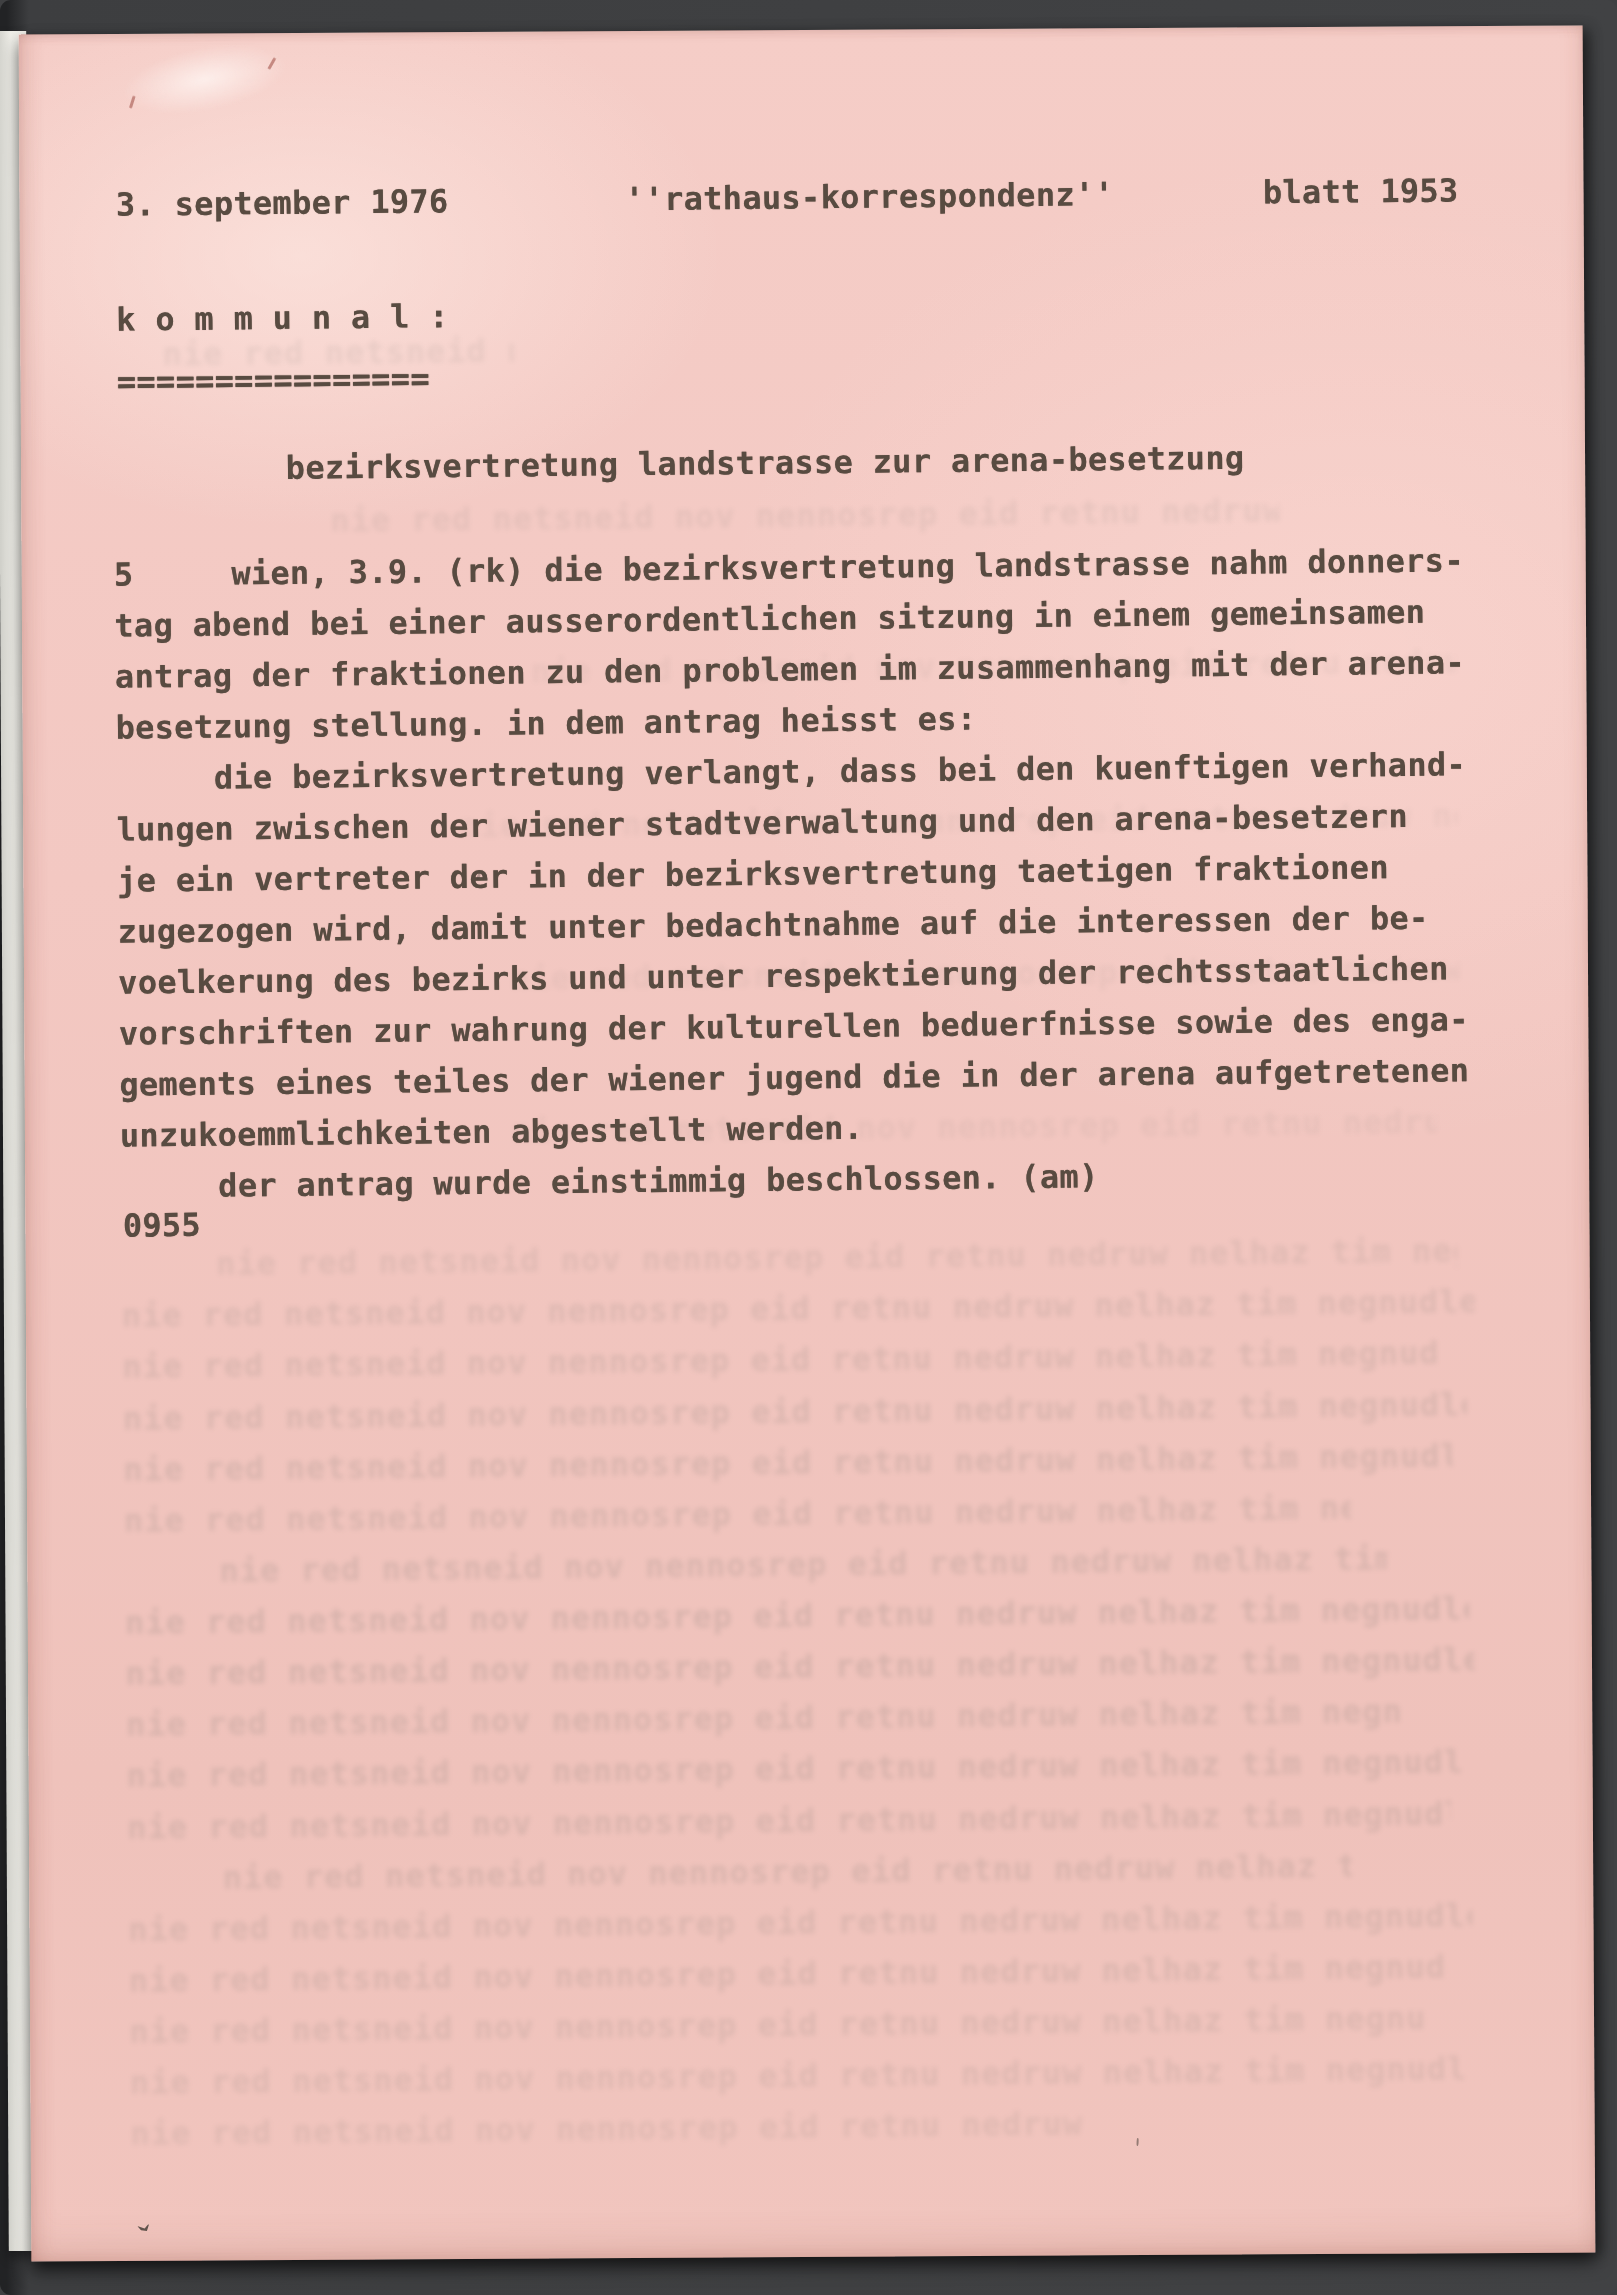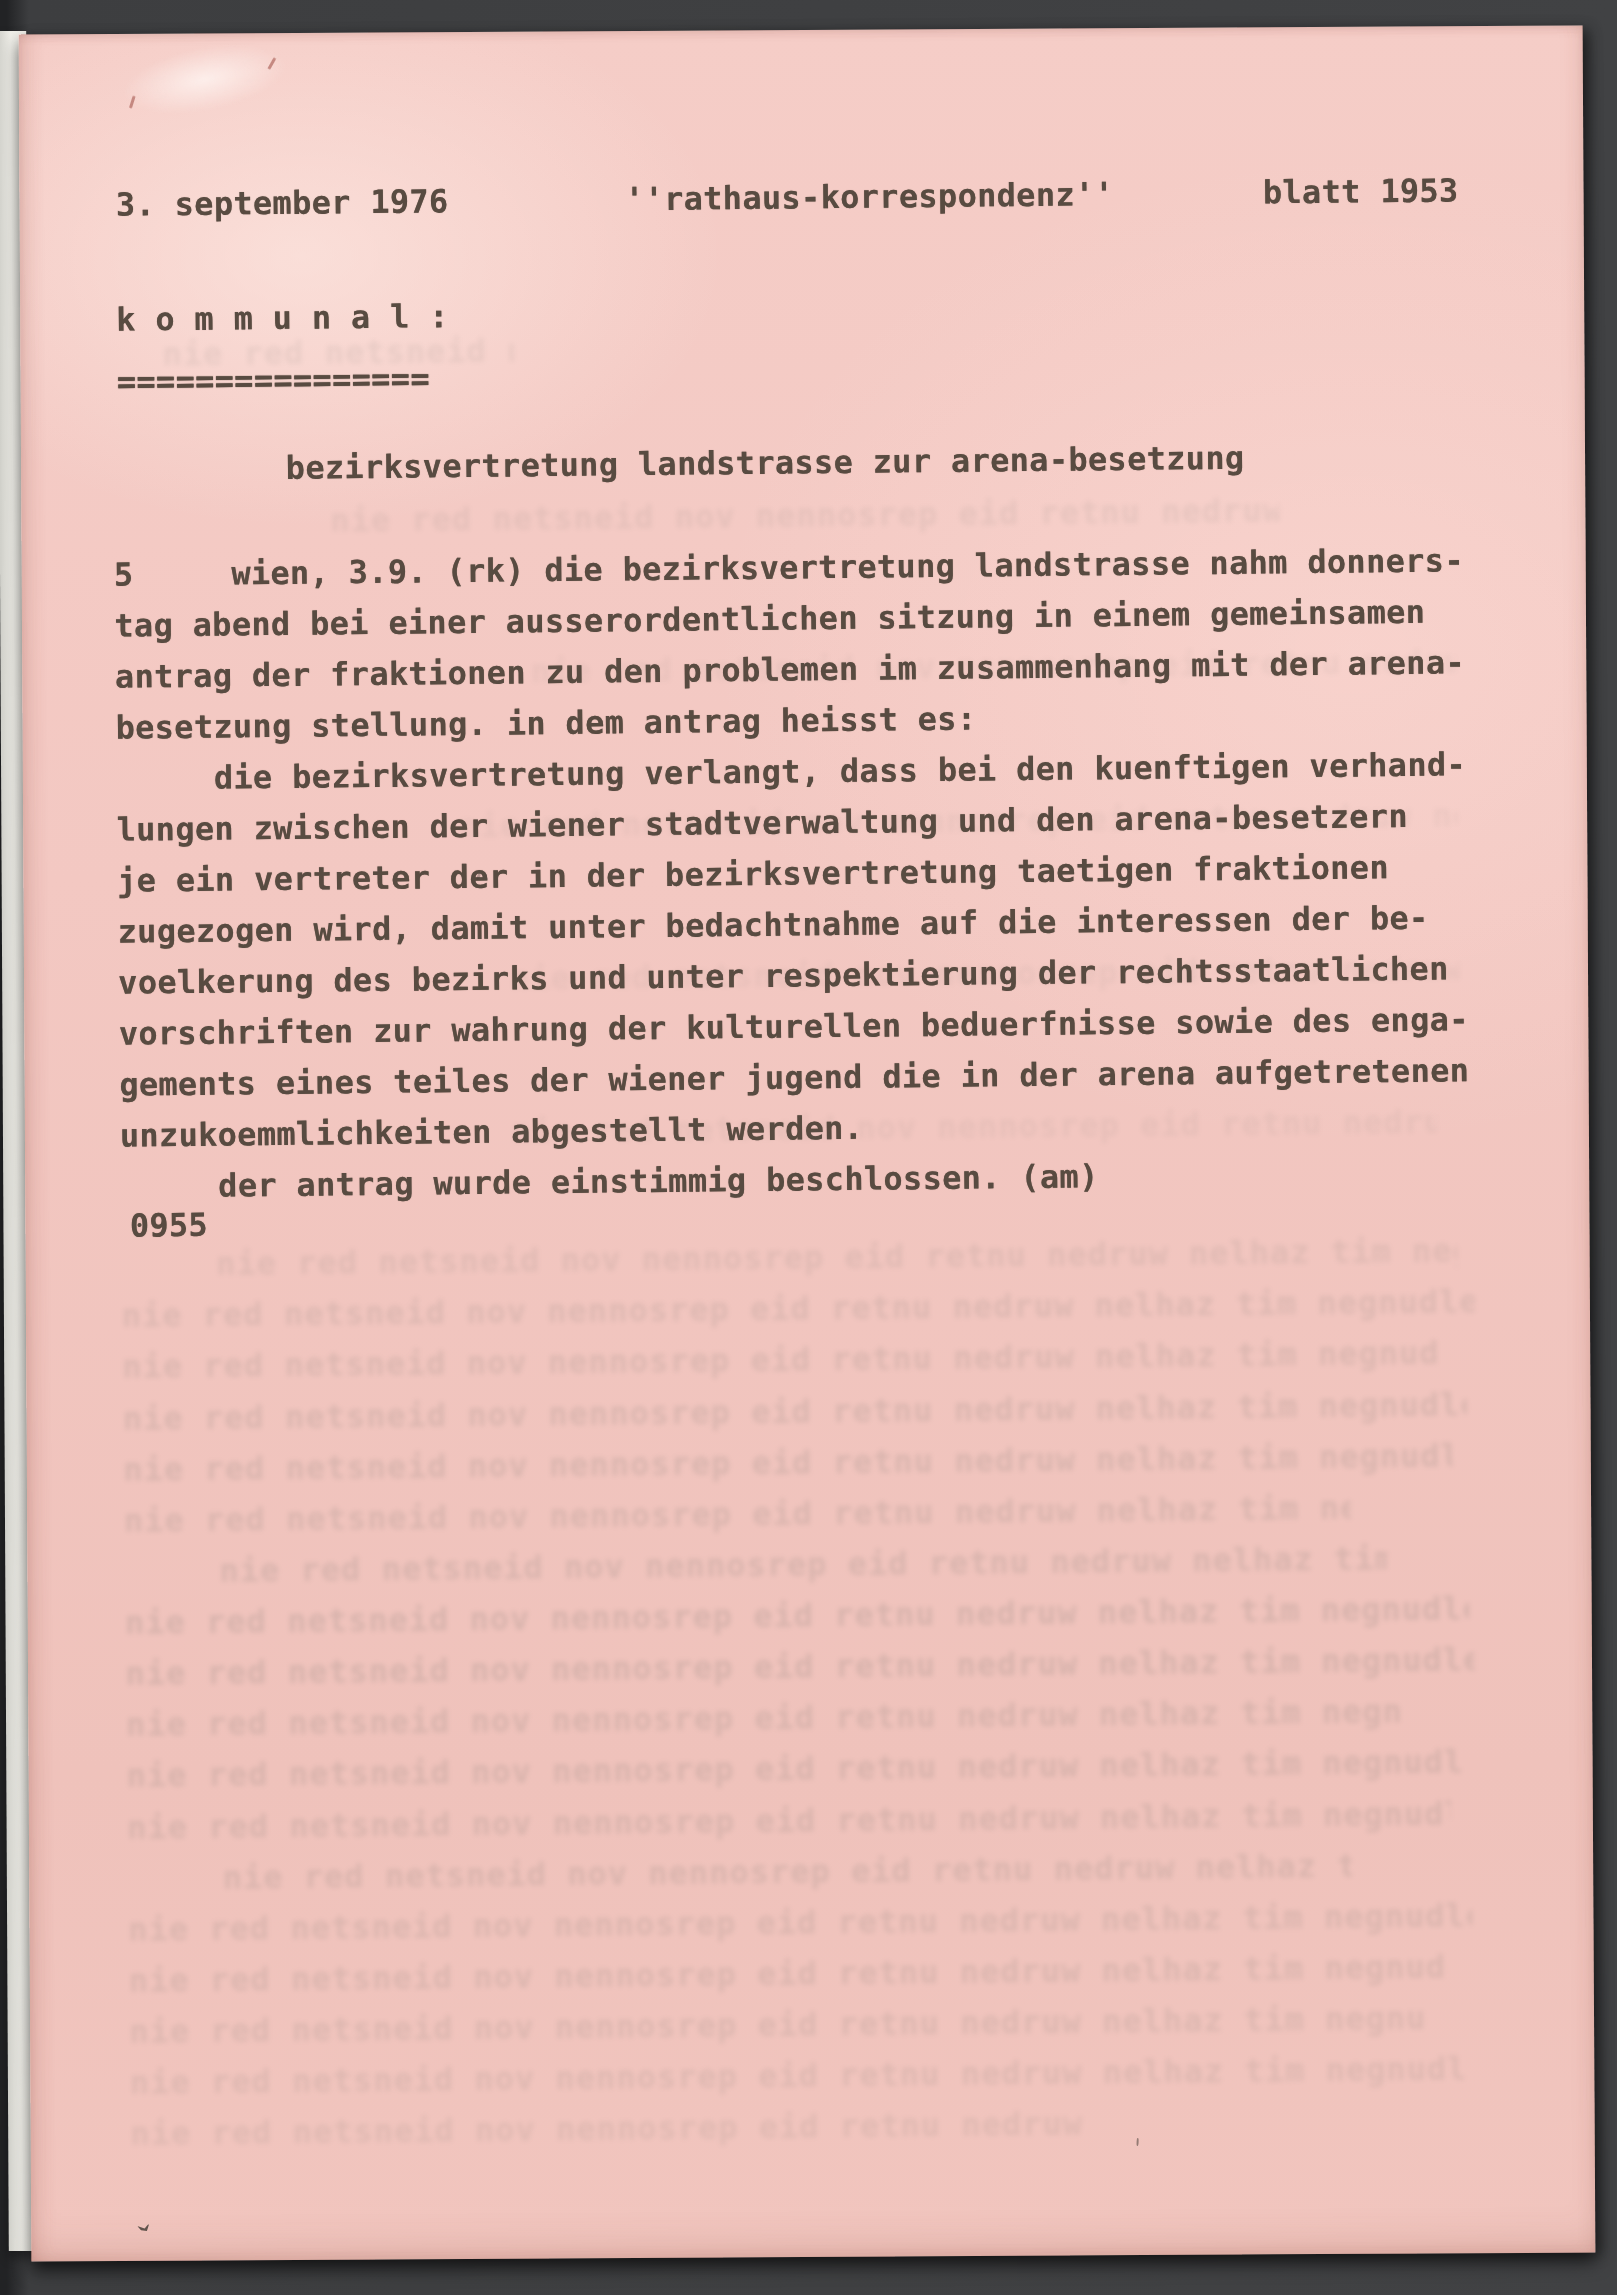--- a/index.html
+++ b/index.html
@@ -5,20 +5,21 @@
   html,body{
     margin:0;padding:0;
     width:1617px;height:2295px;
     overflow:hidden;
     background:#3f4042;
     font-family:"DejaVu Sans Mono","Liberation Mono",monospace;
   }
   .scene{
     position:absolute;inset:0;
     background:linear-gradient(90deg,#222325 0px,#222325 6.8px,#3d3e40 29px,#414244 100%);
+    border-radius:11px;
   }
   
   .under-sheet{
     position:absolute;left:2.9px;top:31px;width:29px;height:2220px;
     background:linear-gradient(90deg,#cfcfc9 0%,#efeee8 45%,#f2f1eb 100%);
     transform:rotate(-0.3deg);
     box-shadow:0 6.8px 10.7px rgba(0,0,0,.4);
   }
   
   .page{
@@ -139,21 +140,21 @@
      die bezirksvertretung verlangt, dass bei den kuenftigen verhand-
 lungen zwischen der wiener stadtverwaltung und den arena-besetzern
 je ein vertreter der in der bezirksvertretung taetigen fraktionen
 zugezogen wird, damit unter bedachtnahme auf die interessen der be-
 voelkerung des bezirks und unter respektierung der rechtsstaatlichen
 vorschriften zur wahrung der kulturellen beduerfnisse sowie des enga-
 gements eines teiles der wiener jugend die in der arena aufgetretenen
 unzukoemmlichkeiten abgestellt werden.
      der antrag wurde einstimmig beschlossen. (am)</div>
 
-      <div class="type" style="left:104px;top:1173px;">0955</div>
+      <div class="type" style="left:97px;top:1173px;">0955</div>
 
       <div class="speck s1"></div>
       <div class="speck s2"></div>
       <div class="speck s3"></div>
 
     </div>
   </div>
 </div>
 
 

